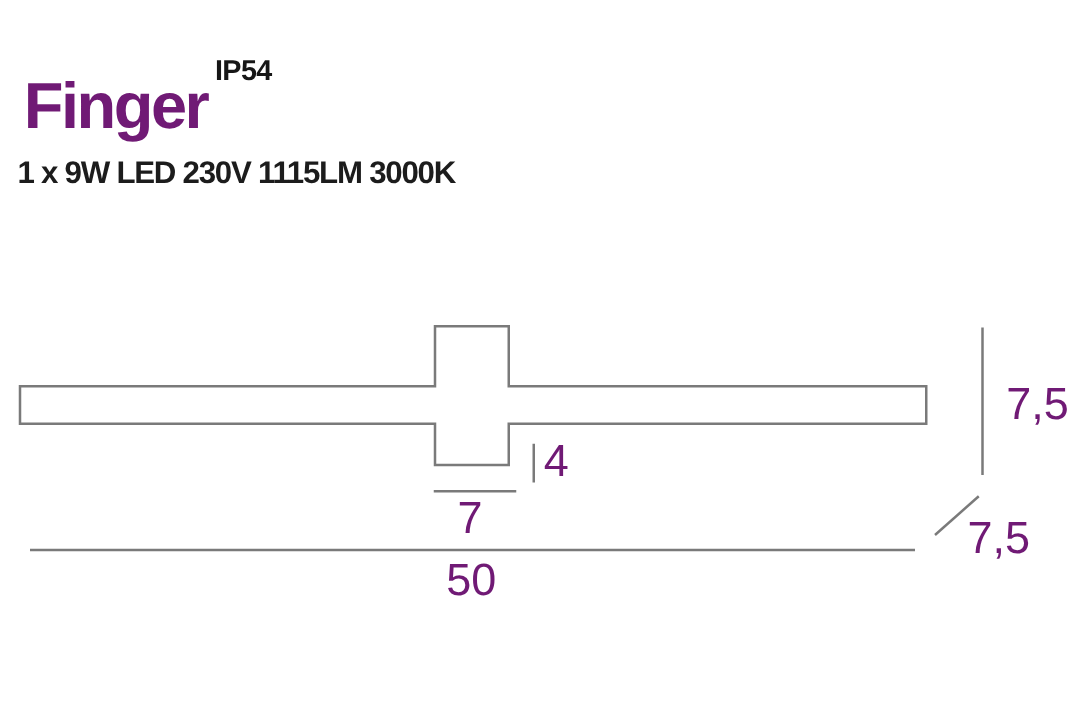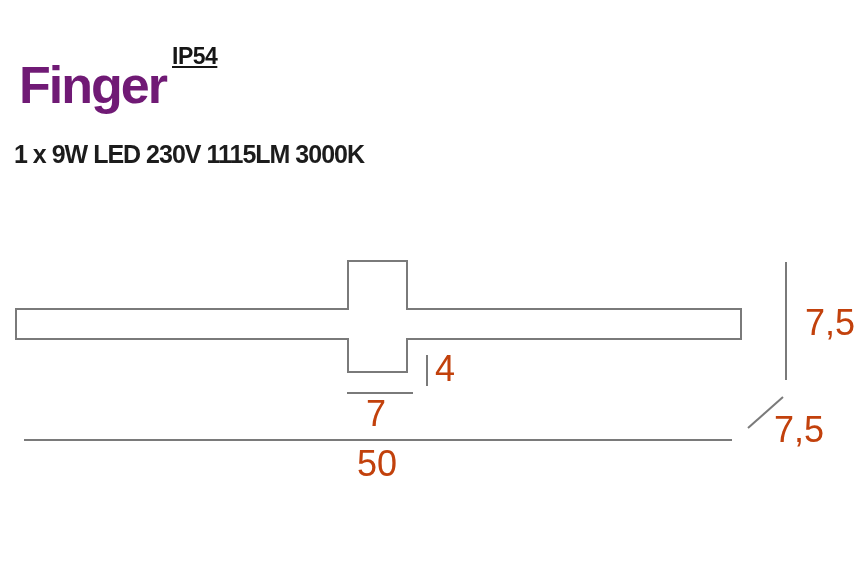--- a/index.html
+++ b/index.html
@@ -28,49 +28,47 @@
     white-space: nowrap;
     margin-top: 40px;
   }
   .ip {
     left: 172px; top: 45px;
     font-size: 23px;
     font-weight: 700;
     letter-spacing: -0.5px;
     color: #161616;
     line-height: 1;
-    text-decoration: underline;
   }
   .model {
     left: 16px; top: 71px;
     font-size: 35px;
     font-weight: 700;
     letter-spacing: -1px;
     color: #161616;
     line-height: 1;
   }
   .specs {
     left: 14px; top: 126px;
     font-size: 25px;
     font-weight: 700;
     letter-spacing: -1px;
     color: #1c1c1c;
     line-height: 1;
     white-space: nowrap;
-    margin-top: 16px;
   }
   .drawing-svg {
     left: 0; top: 0;
     width: 863px;
     height: 567px;
   }
   .dim-label {
     font-size: 36px;
     font-weight: 400;
-    color: #c2410c;
+    color: #701a75;
     line-height: 1;
     white-space: nowrap;
   }
   .dim-4   { left: 435px; top: 351px; }
   .dim-7   { left: 366px; top: 396px; }
   .dim-90  { left: 357px; top: 446px; }
   .dim-75h { left: 805px; top: 305px; }
   .dim-75d { left: 774px; top: 412px; }
 </style>
 </head>

